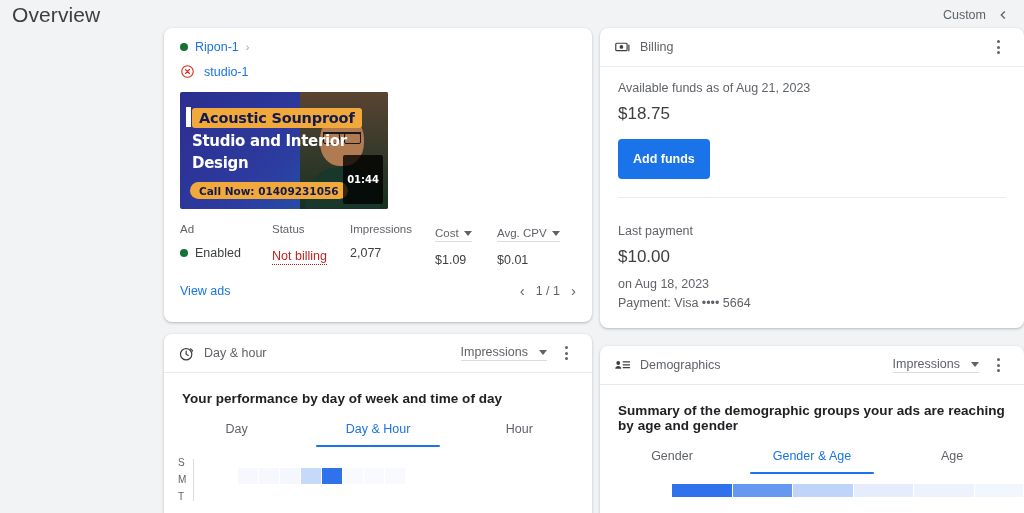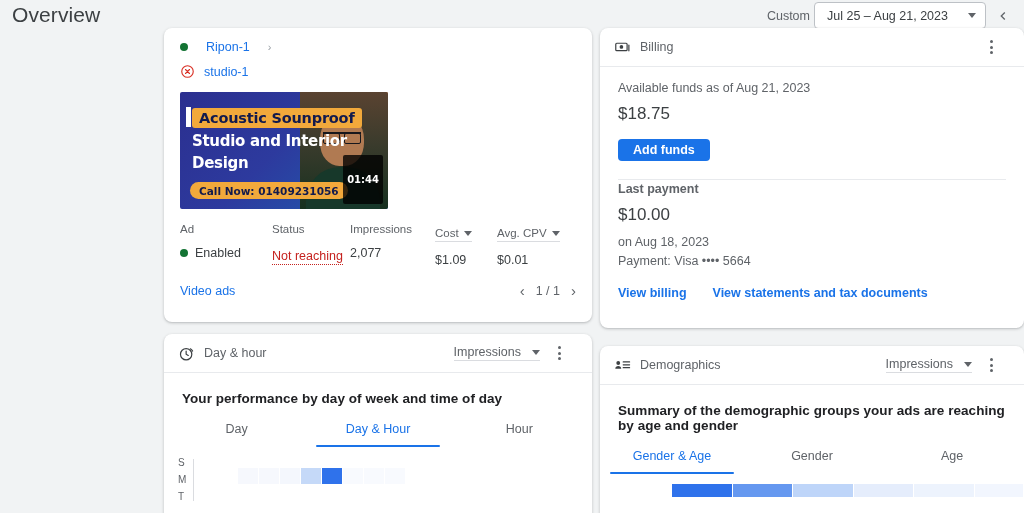--- a/index.html
+++ b/index.html
@@ -43,42 +43,42 @@
   }
 
   
   .card {
     position: absolute; background: #fff;
     border-radius: 8px;
     box-shadow: 0 1px 2px rgba(60,64,67,.22), 0 1px 3px 1px rgba(60,64,67,.08);
   }
   .card-header {
     display: flex; align-items: center; height: 39px;
-    padding: 0 20px 0 14px;
+    padding: 0 13px 0 14px;
     border-bottom: 1px solid #e8eaed;
   }
   .card-header .hdr-title {
     font-size: 12.5px; color: #5f6368; margin-left: 9px; flex: 1;
   }
   .metric-select {
     font-size: 12.5px; color: #5f6368;
     border-bottom: 1px solid #dadce0;
     padding-bottom: 1px;
     display: flex; align-items: center; gap: 5px;
   }
   .kebab {
     width: 26px; height: 26px; margin-left: 6px;
     display: flex; flex-direction: column; align-items: center; justify-content: center; gap: 2.5px;
   }
   .kebab i { width: 3px; height: 3px; border-radius: 50%; background: #5f6368; display: block; }
 
   
   #ad-card { left: 164px; top: 28px; width: 428px; height: 294px; }
   .ad-breadcrumb {
-    display: flex; align-items: center; gap: 18px;
+    display: flex; align-items: center; gap: 7px;
     padding: 12px 0 0 16px; font-size: 12.5px;
   }
   .dot-green { width: 8px; height: 8px; border-radius: 50%; background: #137333; display:block; }
   .bc-link { color: #1a73e8; }
   .bc-sep { color: #9aa0a6; font-size: 11px; }
   .ad-group-row {
     display: flex; align-items: center; gap: 9px;
     padding: 10px 0 0 16px; font-size: 12.5px;
   }
   .ad-group-row .name { color: #1a73e8; }
@@ -176,21 +176,21 @@
 
   
   #billing-card { left: 600px; top: 28px; width: 424px; height: 300px; }
   .bill-body { padding: 14px 18px 0 18px; }
   .bill-label { font-size: 12.5px; color: #5f6368; }
   .bill-amount { font-size: 17px; color: #3c4043; margin-top: 9px; }
   .btn-primary {
     display: inline-block; margin-top: 15px;
     background: #1a73e8; color: #fff; border: none; border-radius: 4px;
     font-family: "Liberation Sans", sans-serif;
-    font-size: 12.5px; font-weight: 700; padding: 4px 15px; cursor: pointer;
+    font-size: 12.5px; font-weight: 700; padding: 13px 15px; cursor: pointer;
   }
   .divider { height: 1px; background: #e8eaed; margin: 18px 0 0 0; }
   .bill-sub { font-size: 12.5px; color: #5f6368; line-height: 1.5; margin-top: 8px; }
   .bill-links { display: flex; gap: 26px; margin-top: 15px; }
   .bill-links a { font-size: 12.5px; color: #1a73e8; text-decoration: none; font-weight: 700; }
 
   
   #dayhour-card { left: 164px; top: 334px; width: 428px; height: 200px; }
   .panel-title {
     font-size: 13.5px; color: #202124; font-weight: 700;
@@ -222,24 +222,20 @@
 <body>
 
 <div class="page">
 
   <div class="topbar">
     <div class="page-title">Overview</div>
 
     <div class="daterange-wrap">
       <span class="custom-label">Custom</span>
 
-      <div class="date-select">
-        <span>Jul 25 – Aug 21, 2023</span>
-        <span class="caret"></span>
-      </div>
 
       <div class="collapse-btn">
         <svg width="16" height="16" viewBox="0 0 24 24">
           <path d="M15.4 7.4 14 6l-6 6 6 6 1.4-1.4-4.6-4.6z" fill="#5f6368"></path>
         </svg>
       </div>
     </div>
   </div>
 
   <div class="card" id="ad-card">
@@ -279,21 +275,21 @@
     <div class="metrics">
       <div class="col c1">
         <div class="m-head">Ad</div>
         <div class="m-val">
           <span class="dot-green"></span>
           <span>Enabled</span>
         </div>
       </div>
       <div class="col c2">
         <div class="m-head">Status</div>
-        <div class="m-val warn">Not reaching</div>
+        <div class="m-val warn">Not billing</div>
       </div>
       <div class="col c3">
         <div class="m-head">Impressions</div>
         <div class="m-val">2,077</div>
       </div>
       <div class="col c4">
         <div class="m-head sortable">
           <span>Cost</span>
           <span class="caret"></span>
         </div>
@@ -302,21 +298,21 @@
       <div class="col c5">
         <div class="m-head sortable">
           <span>Avg. CPV</span>
           <span class="caret"></span>
         </div>
         <div class="m-val">$0.01</div>
       </div>
     </div>
 
     <div class="ad-footer">
-      <span class="link">Video ads</span>
+      <span class="link">View ads</span>
       <div class="pager">
         <span class="chev">‹</span>
         <span>1 / 1</span>
         <span class="chev">›</span>
       </div>
     </div>
   </div>
 
   <div class="card" id="billing-card">
     <div class="card-header">
@@ -333,29 +329,25 @@
         </div>
     </div>
 
     <div class="bill-body">
       <div class="bill-label">Available funds as of Aug 21, 2023</div>
       <div class="bill-amount">$18.75</div>
       <button class="btn-primary">Add funds</button>
 
       <div class="divider"></div>
 
-      <div class="bill-label" style="margin-top:2px;font-weight:bold;">Last payment</div>
+      <div class="bill-label" style="margin-top:26px;">Last payment</div>
       <div class="bill-amount">$10.00</div>
       <div class="bill-sub">on Aug 18, 2023</div>
       <div class="bill-sub" style="margin-top:0;">Payment: Visa •••• 5664</div>
 
-      <div class="bill-links">
-        <a href="#">View billing</a>
-        <a href="#">View statements and tax documents</a>
-      </div>
     </div>
   </div>
 
   <div class="card" id="dayhour-card">
     <div class="card-header">
       <svg width="17" height="17" viewBox="0 0 24 24">
         <circle cx="11.5" cy="13" r="8" fill="none" stroke="#3c4043" stroke-width="1.7"></circle>
         <path d="M11.5 8.6V13l3 1.8" stroke="#3c4043" stroke-width="1.7" stroke-linecap="round" fill="none"></path>
         <path d="M17.5 5.4c1.6.9 2.6 2 3.1 3.2" stroke="#3c4043" stroke-width="1.7" stroke-linecap="round" fill="none"></path>
       </svg>
@@ -416,22 +408,22 @@
       <div class="kebab">
           <i></i>
           <i></i>
           <i></i>
         </div>
     </div>
 
     <div class="panel-title">Summary of the demographic groups your ads are reaching by age and gender</div>
 
     <div class="tabs">
+      <div class="tab">Gender</div>
       <div class="tab active">Gender &amp; Age</div>
-      <div class="tab">Gender</div>
       <div class="tab">Age</div>
     </div>
 
     <div class="demo-bar-wrap" id="demo-bar">
         <div class="demo-seg" style="background: rgb(47, 114, 235); width: 64px; margin-right: 1px;"></div>
         <div class="demo-seg" style="background: rgb(101, 152, 240); width: 64px; margin-right: 1px;"></div>
         <div class="demo-seg" style="background: rgb(190, 213, 249); width: 64px; margin-right: 1px;"></div>
         <div class="demo-seg" style="background: rgb(229, 237, 252); width: 64px; margin-right: 1px;"></div>
         <div class="demo-seg" style="background: rgb(237, 243, 253); width: 64px; margin-right: 1px;"></div>
         <div class="demo-seg" style="background: rgb(242, 246, 254); width: 52px; margin-right: 1px;"></div>

